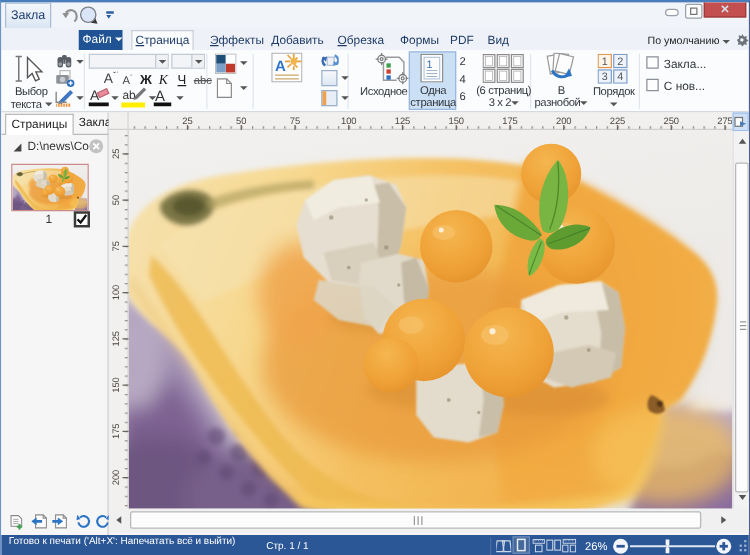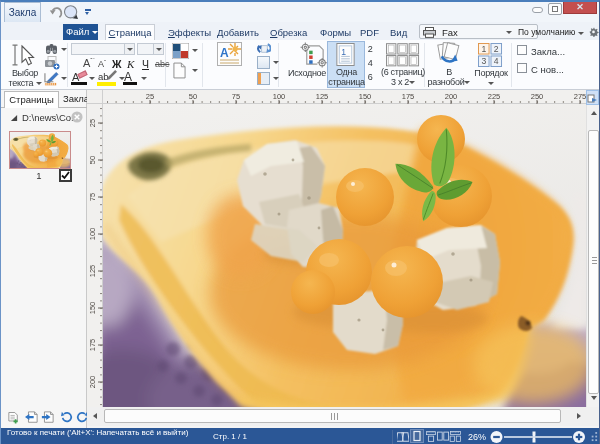--- a/index.html
+++ b/index.html
@@ -68,29 +68,20 @@
   </div>
   <div id="tabrow">
     <div id="filetab">Файл <span style="display:inline-block;width:0;height:0;border-left:3px solid transparent;border-right:3px solid transparent;border-top:3.5px solid #fff;vertical-align:1px"></span></div>
     <div id="tabactive"><span style="text-decoration:underline">С</span>траница</div>
     <div class="tab" style="left:167px"><span style="text-decoration:underline">Э</span>ффекты</div>
     <div class="tab" style="left:216px"><span style="text-decoration:underline">Д</span>обавить</div>
     <div class="tab" style="left:269px"><span style="text-decoration:underline">О</span>брезка</div>
     <div class="tab" style="left:319px">Формы</div>
     <div class="tab" style="left:359px">PDF</div>
     <div class="tab" style="left:389px">Вид</div>
-    <div class="abs" style="left:418px;top:2px;width:119px;height:15px;border:1px solid #b8bec6;border-radius:2px;background:#f5f7fa">
-      <svg class="abs" style="left:3px;top:2px" width="13" height="11" viewBox="0 0 13 11">
-          <rect x="2.5" y="0.5" width="8" height="3.4" fill="#fff" stroke="#555"></rect>
-          <rect x="0.5" y="3.5" width="12" height="4.5" fill="#c9ccd0" stroke="#555"></rect>
-          <rect x="2.5" y="7" width="8" height="3.4" fill="#fff" stroke="#555"></rect>
-        </svg>
-      <span style="position:absolute;left:22px;top:2px;font-size:9.5px;color:#222">Fax</span>
-      <span class="darr" style="position:absolute;left:86px;top:6px"></span>
-    </div>
     <div class="abs" style="left:517px;top:5px;font-size:8.5px;color:#222">По умолчанию</div>
     <span class="darr" style="position:absolute;left:577px;top:10px"></span>
     <svg class="abs" style="left:587px;top:4px" width="11" height="11" viewBox="0 0 13 13">
         <path d="M6.5 2 l1 0 .4 1.4 1.3.6 1.4-.7.7.7-.7 1.4.6 1.3 1.4.4 0 1 -1.4.4-.6 1.3.7 1.4-.7.7-1.4-.7-1.3.6-.4 1.4 -1 0-.4-1.4-1.3-.6-1.4.7-.7-.7.7-1.4-.6-1.3L2 7.5l0-1 1.4-.4.6-1.3-.7-1.4.7-.7 1.4.7 1.3-.6z" fill="#6e7378"></path>
         <circle cx="6.5" cy="7" r="1.6" fill="#f5f7fa"></circle>
       </svg>
   </div>
   <div id="ribbon">
     <div class="vsep" style="left:66px"></div>
     <div class="vsep" style="left:164px"></div>

